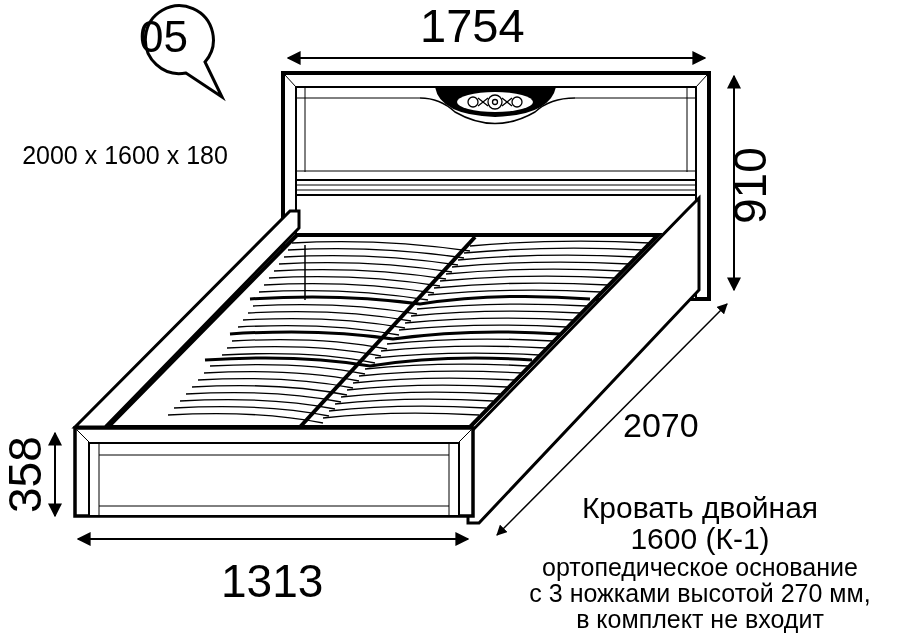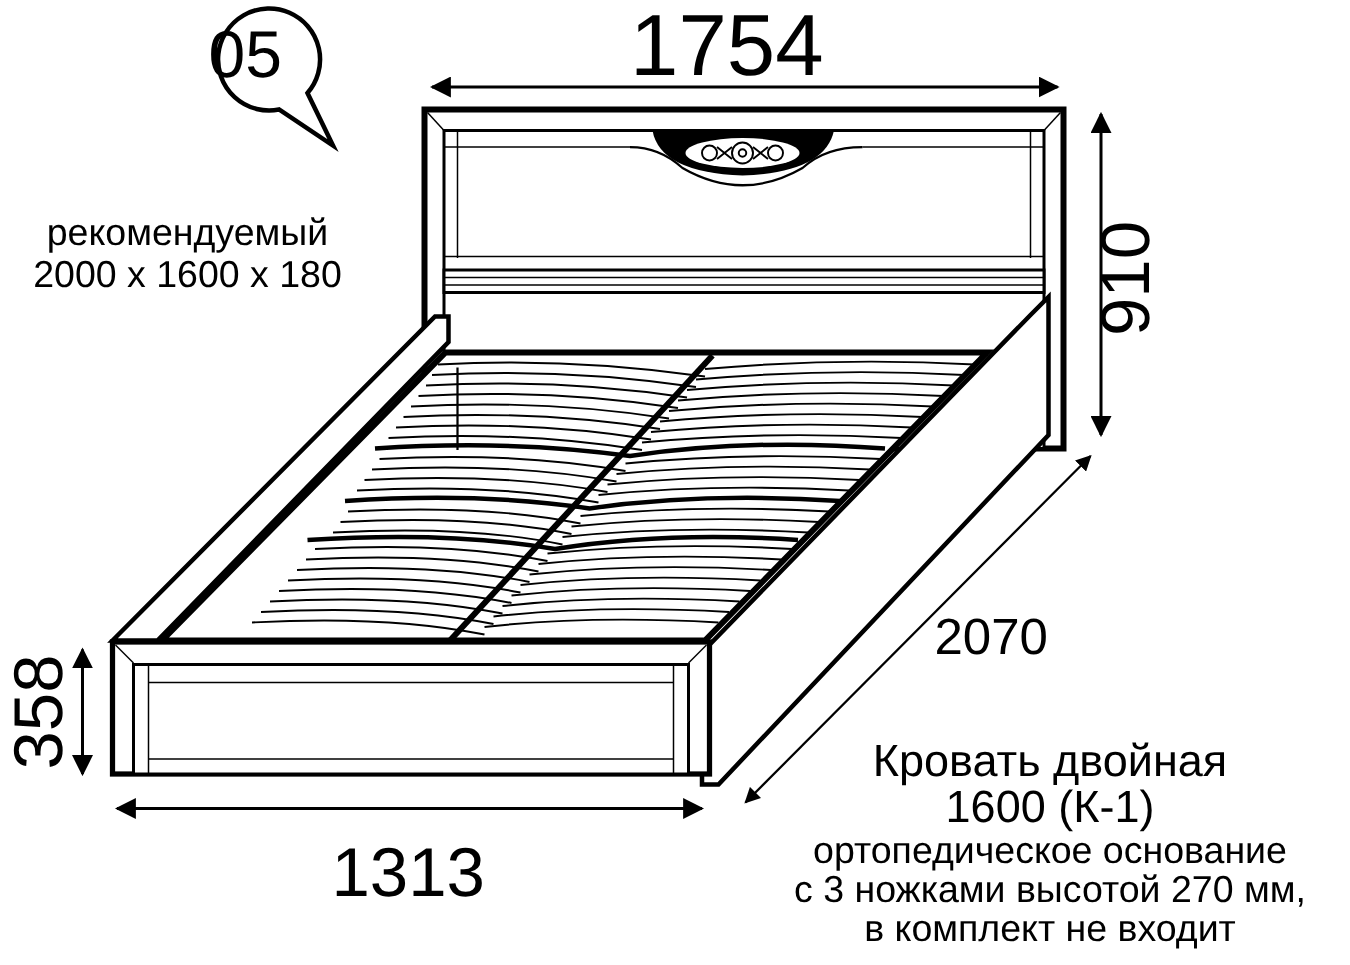--- a/index.html
+++ b/index.html
@@ -1,21 +1,21 @@
 <!DOCTYPE html>
 <html><head>
   <meta charset="utf-8">
   <style>
     html, body { margin: 0; padding: 0; background: #ffffff; }
     body { width: 900px; height: 643px; position: relative; overflow: hidden;
            font-family: "Liberation Sans", "DejaVu Sans", sans-serif; color: #000; }
     svg { position: absolute; left: 0; top: 0; }
     .txt { position: absolute; white-space: nowrap; line-height: 1; color: #000; }
     .badge-num { left: 139px; top: 15px; font-size: 44px; text-align: center; }
-    .dim-top { left: 420px; top: 2px; font-size: 58px; }
+    .dim-top { left: 420px; top: 2px; font-size: 47px; }
     .dim-910 { left: 727px; top: 142px; font-size: 46px; transform-origin: 0 0; transform: rotate(-90deg) translate(-82px, 0); }
     .dim-358 { left: 2px; top: 433px; font-size: 46px; transform-origin: 0 0; transform: rotate(-90deg) translate(-80px, 0); }
     .dim-2070 { left: 623px; top: 408px; font-size: 34px; }
     .dim-1644 { left: 221px; top: 558px; font-size: 46px; }
     .note { position: absolute; left: 0px; top: 141px; width: 250px; text-align: center; font-size: 25px; line-height: 28px; }
     .desc { position: absolute; left: 490px; top: 492px; width: 420px; text-align: center; }
     .desc .l1 { font-size: 30px; line-height: 31px; }
     .desc .l2 { font-size: 25px; line-height: 26px; }
   </style>
 </head>
@@ -124,21 +124,20 @@
 </svg>
 
 <div class="txt badge-num">05</div>
 <div class="txt dim-top">1754</div>
 <div class="txt dim-910">910</div>
 <div class="txt dim-2070">2070</div>
 <div class="txt dim-358">358</div>
 <div class="txt dim-1644">1313</div>
 
 <div class="note">
-  <div>рекомендуемый</div>
   <div>2000 x 1600 x 180</div>
 </div>
 
 <div class="desc">
   <div class="l1">Кровать двойная</div>
   <div class="l1">1600 (К-1)</div>
   <div class="l2">ортопедическое основание</div>
   <div class="l2">с 3 ножками высотой 270 мм,</div>
   <div class="l2">в комплект не входит</div>
 </div>

